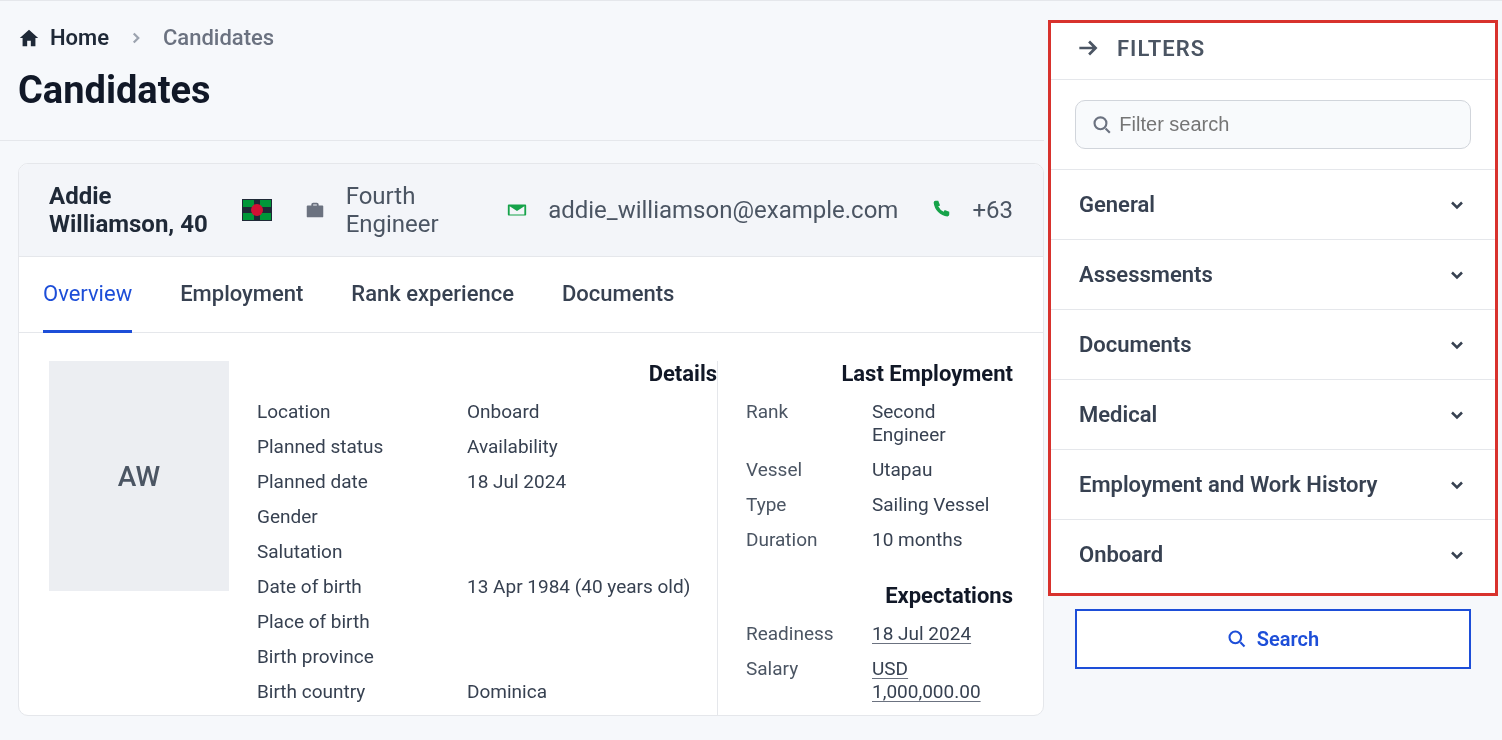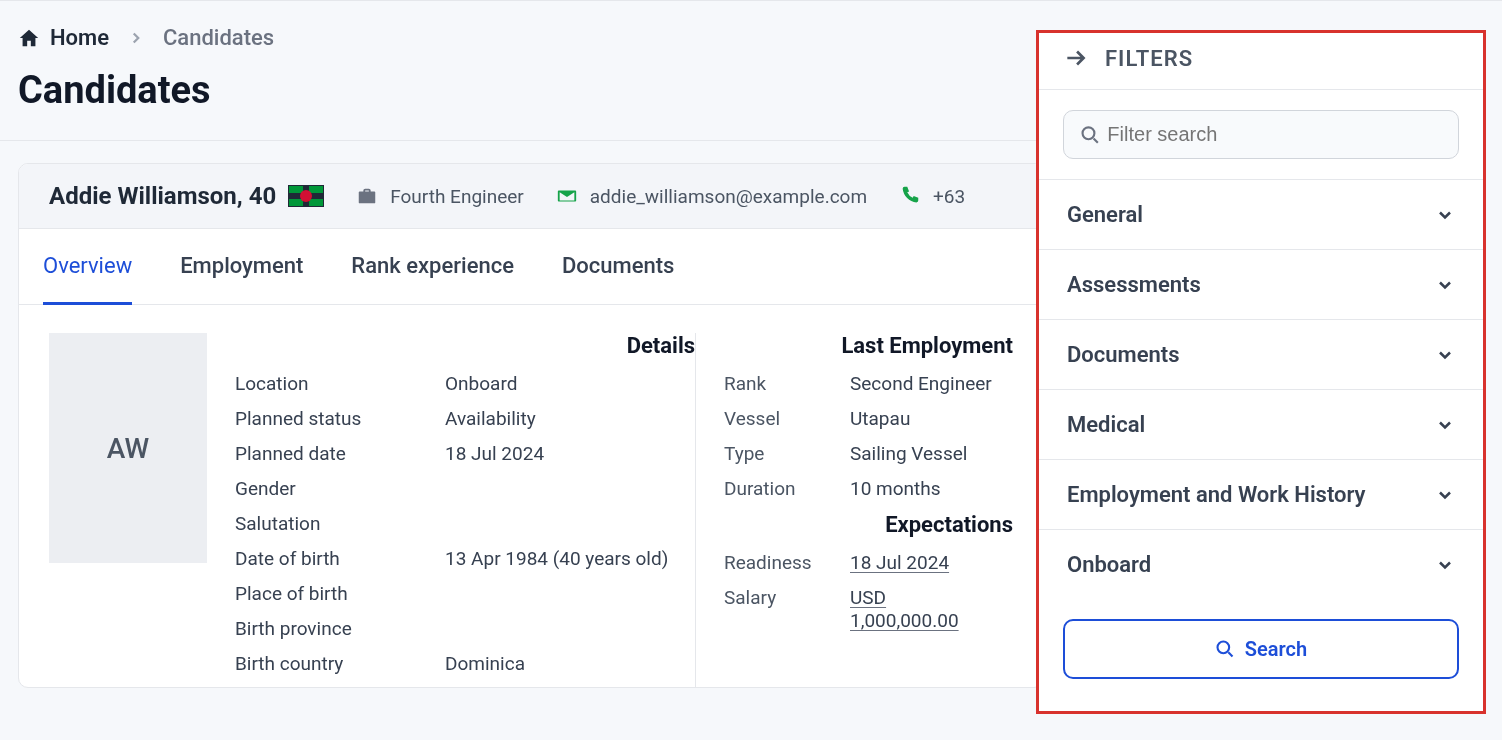--- a/index.html
+++ b/index.html
@@ -83,21 +83,21 @@
     border: 1px solid #1f2937;
     position: relative;
     display:inline-block;
   }
   .flag::before, .flag::after {
     content:""; position:absolute; background:#1f2937;
   }
   .flag::before { left:50%; top:0; bottom:0; width:6px; transform:translateX(-50%); }
   .flag::after  { top:50%; left:0; right:0; height:6px; transform:translateY(-50%); }
   .flag .dot { position:absolute; left:50%; top:50%; width:12px; height:12px; background:#d21034; border-radius:50%; transform:translate(-50%,-50%); z-index:2;}
-  .meta-item { display:flex; align-items:center; gap:12px; color:#4b5563; font-size:19px; }
+  .meta-item { display:flex; align-items:center; gap:20px; color:#4b5563; font-size:24px; }
   .meta-item svg { flex:0 0 auto; }
 
   
   .tabs {
     display:flex;
     gap:48px;
     padding: 0 24px;
     border-bottom:1px solid #e5e7eb;
   }
   .tab {
@@ -115,50 +115,49 @@
     font-weight:400;
   }
 
   
   .card-body {
     display:flex;
     padding: 28px 30px 0 30px;
     gap: 0;
   }
   .avatar {
-    width: 158px; height:230px;
+    width: 180px; height:230px;
     background:#eceef2;
     display:flex;align-items:center;justify-content:center;
     font-size:28px; color:#4b5563; font-weight:500;
     flex:0 0 auto;
     margin-right: 28px;
   }
   .details-col { flex:0 0 460px; }
   .right-col { flex:1; border-left:1px solid #e5e7eb; padding-left:28px; }
 
   h3.section { font-size:22px; font-weight:700; margin-bottom:14px; color:#111827;text-align:right;}
   .kv { display:flex; margin-bottom:12px; font-size:19px;}
   .kv .k { flex:0 0 210px; color:#374151; }
   .kv .v { color:#374151; }
   .right-col .kv .k { flex:0 0 126px; color:#4b5563;}
   .right-col .kv .v { color:#374151;}
   .underlined { text-decoration: underline; text-decoration-color:#6b7280; text-underline-offset:3px;}
 
   
   .filters-panel {
     position:absolute;
-    right: 16px;
+    right: 4px;
     top: 20px;
     width: 450px;
-    height: 684px;
+    height: 576px;
     background:#fff;
     border: 3px solid #d8322d;
     display:flex;
     flex-direction:column;
-    margin-top:10px;
   }
   .filters-head {
     display:flex;align-items:center;gap:16px;
     padding: 12px 24px 18px 24px;
     border-bottom:1px solid #e5e7eb;
   }
   .filters-head span { font-size:22px; letter-spacing:1px; color:#4b5563; font-weight:600;}
   .filter-search {
     margin: 20px 24px;
     border:1px solid #d1d5db;
@@ -175,21 +174,21 @@
   .filter-group {
     display:flex;justify-content:space-between;align-items:center;
     padding: 22px 28px;
     border-top:1px solid #e5e7eb;
     font-size:22px;font-weight:600;color:#374151;
     cursor:pointer;
   }
   .search-btn {
     margin: 20px 24px 0 24px;
     border:2px solid #1d4ed8;
-    border-radius:10px;
+    border-radius:0;
     background:#fff;
     color:#1d4ed8;
     font-size:20px;font-weight:600;
     padding: 16px 0;
     display:flex;align-items:center;justify-content:center;gap:10px;
     cursor:pointer;
   }
 
   svg { display:inline-block; vertical-align:middle; }
 </style>
@@ -306,21 +305,21 @@
           </div>
         <div class="kv">
             <div class="k">Type</div>
             <div class="v">Sailing Vessel</div>
           </div>
         <div class="kv">
             <div class="k">Duration</div>
             <div class="v">10 months</div>
           </div>
 
-        <h3 class="section" style="margin-top:12px;">Expectations</h3>
+        <h3 class="section" style="margin-top:32px;">Expectations</h3>
         <div class="kv">
             <div class="k">Readiness</div>
             <div class="v underlined">18 Jul 2024</div>
           </div>
         <div class="kv">
             <div class="k">Salary</div>
             <div class="v underlined" style="max-width:120px;">USD 1,000,000.00</div>
           </div>
       </div>
     </div>

